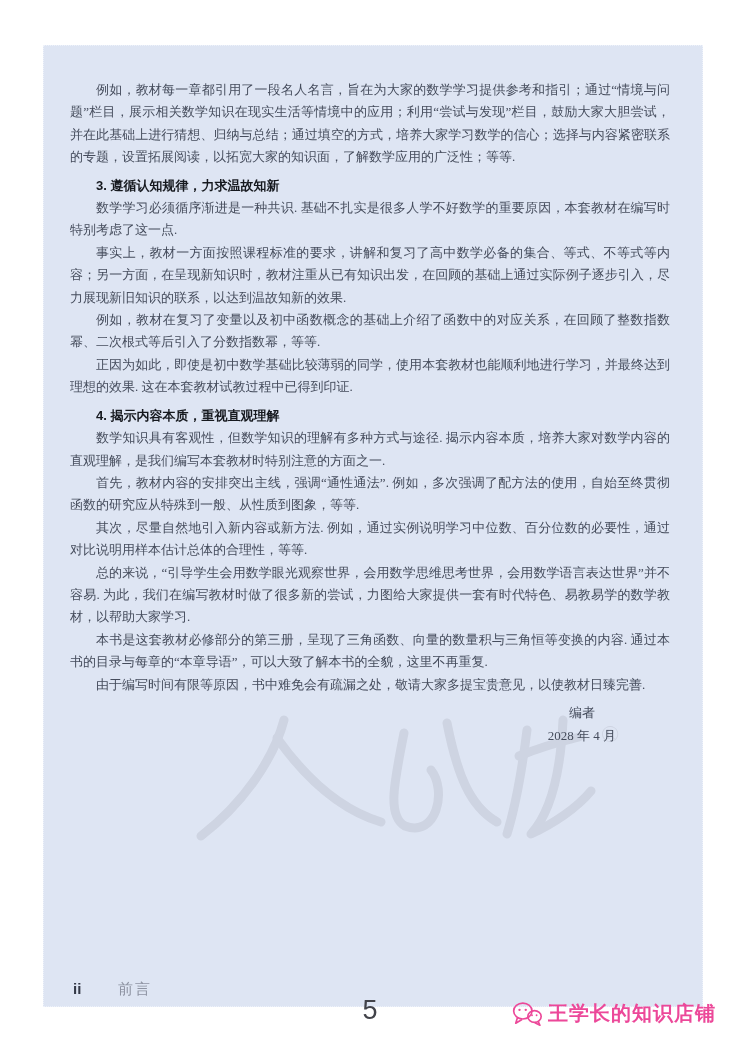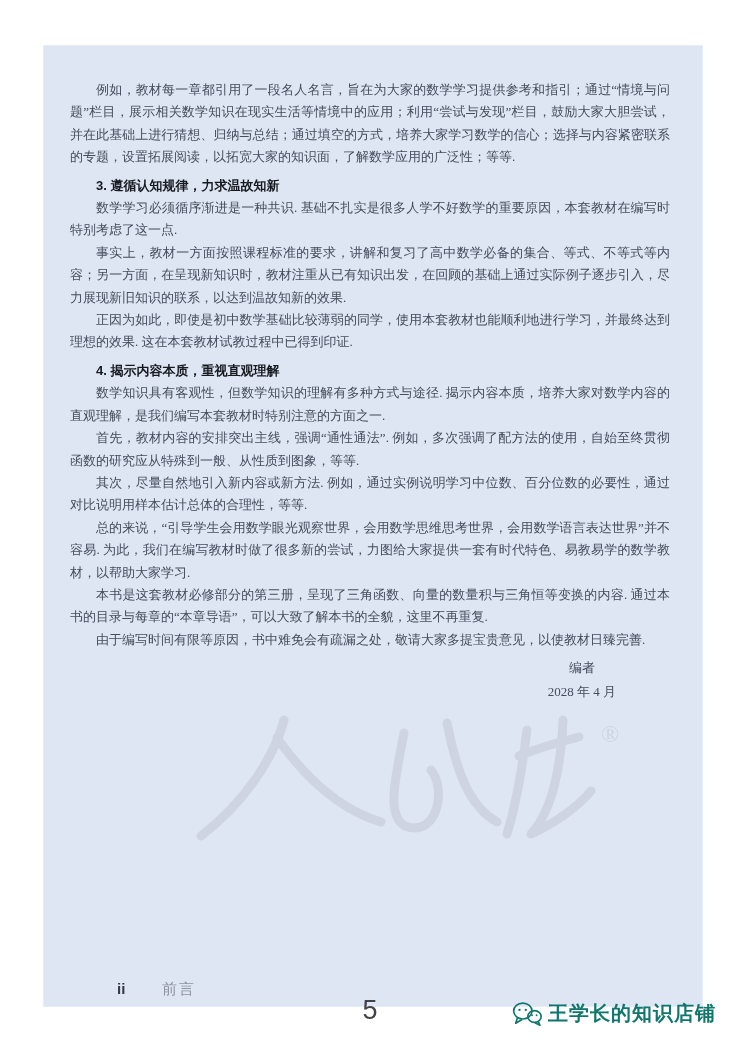--- a/index.html
+++ b/index.html
@@ -39,35 +39,35 @@
     margin:5px 54px 0 auto;
     text-align:center;line-height:23.5px;color:#454c5c;
   }
 
   .page-footer{
     position:absolute;left:29px;bottom:9px;
     font-size:15px;line-height:16px;
   }
   .page-footer .folio{
     font-family:"Liberation Sans","DejaVu Sans",sans-serif;
-    font-weight:bold;color:#343947;margin-left:44px;
+    font-weight:bold;color:#343947;
   }
   .page-footer .section{color:#8e93a2;margin-left:33px;letter-spacing:2px;}
 
   
   .page-number{
     position:absolute;left:0;top:995px;width:740px;
     text-align:center;
     font-family:"Liberation Sans","DejaVu Sans",sans-serif;
     font-size:27px;color:#42434a;
   }
   .brand-watermark{
     position:absolute;right:24px;top:1000px;
     display:flex;align-items:center;gap:6px;
-    color:#0f766e;
+    color:#ec4899;
     font-family:"Liberation Sans","DejaVu Sans",sans-serif;
     font-size:20px;font-weight:bold;letter-spacing:1px;
     pointer-events:none;
   }
   .brand-watermark svg{display:block;}
 </style>
 </head>
 <body>
 
 <div class="canvas">
@@ -86,20 +86,21 @@
       </g>
       <text x="412" y="44" font-size="24" fill="currentColor">®</text>
     </svg>
 
     <div class="doc-body" id="doc-body">
 
       <p class="body">例如，教材每一章都引用了一段名人名言，旨在为大家的数学学习提供参考和指引；通过“情境与问题”栏目，展示相关数学知识在现实生活等情境中的应用；利用“尝试与发现”栏目，鼓励大家大胆尝试，并在此基础上进行猜想、归纳与总结；通过填空的方式，培养大家学习数学的信心；选择与内容紧密联系的专题，设置拓展阅读，以拓宽大家的知识面，了解数学应用的广泛性；等等.</p>
         <p class="heading">3. 遵循认知规律，力求温故知新</p>
         <p class="body">数学学习必须循序渐进是一种共识. 基础不扎实是很多人学不好数学的重要原因，本套教材在编写时特别考虑了这一点.</p>
         <p class="body">事实上，教材一方面按照课程标准的要求，讲解和复习了高中数学必备的集合、等式、不等式等内容；另一方面，在呈现新知识时，教材注重从已有知识出发，在回顾的基础上通过实际例子逐步引入，尽力展现新旧知识的联系，以达到温故知新的效果.</p>
+        <p class="body">例如，教材在复习了变量以及初中函数概念的基础上介绍了函数中的对应关系，在回顾了整数指数幂、二次根式等后引入了分数指数幂，等等.</p>
         <p class="body">正因为如此，即使是初中数学基础比较薄弱的同学，使用本套教材也能顺利地进行学习，并最终达到理想的效果. 这在本套教材试教过程中已得到印证.</p>
         <p class="heading">4. 揭示内容本质，重视直观理解</p>
         <p class="body">数学知识具有客观性，但数学知识的理解有多种方式与途径. 揭示内容本质，培养大家对数学内容的直观理解，是我们编写本套教材时特别注意的方面之一.</p>
         <p class="body">首先，教材内容的安排突出主线，强调“通性通法”. 例如，多次强调了配方法的使用，自始至终贯彻函数的研究应从特殊到一般、从性质到图象，等等.</p>
         <p class="body">其次，尽量自然地引入新内容或新方法. 例如，通过实例说明学习中位数、百分位数的必要性，通过对比说明用样本估计总体的合理性，等等.</p>
         <p class="body">总的来说，“引导学生会用数学眼光观察世界，会用数学思维思考世界，会用数学语言表达世界”并不容易. 为此，我们在编写教材时做了很多新的尝试，力图给大家提供一套有时代特色、易教易学的数学教材，以帮助大家学习.</p>
         <p class="body">本书是这套教材必修部分的第三册，呈现了三角函数、向量的数量积与三角恒等变换的内容. 通过本书的目录与每章的“本章导语”，可以大致了解本书的全貌，这里不再重复.</p>
         <p class="body">由于编写时间有限等原因，书中难免会有疏漏之处，敬请大家多提宝贵意见，以使教材日臻完善.</p>
         <div class="signature" id="signature-block">
         <div>编者</div>

